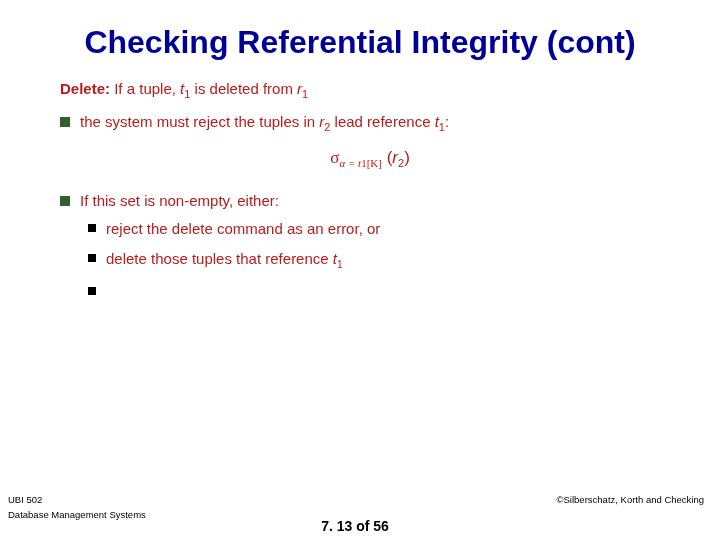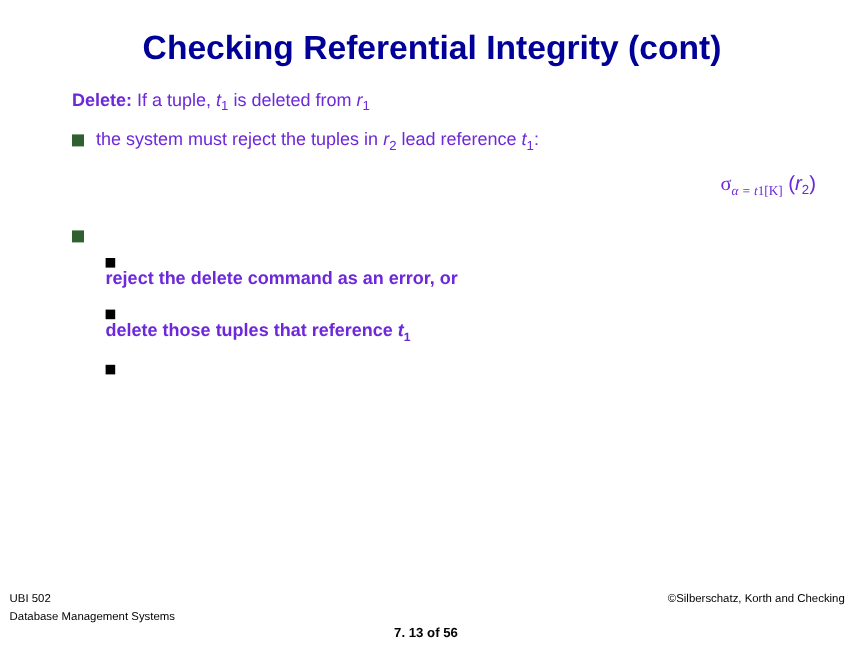--- a/index.html
+++ b/index.html
@@ -6,30 +6,30 @@
   body {
     width: 720px;
     height: 540px;
     background: #ffffff;
     font-family: Arial, Helvetica, sans-serif;
     position: relative;
     overflow: hidden;
   }
   .title {
     color: #000099;
-    font-size: 28px;
+    font-size: 32px;
     font-weight: bold;
     text-align: center;
     padding-top: 24px;
     padding-bottom: 18px;
   }
   .content {
     padding-left: 60px;
     padding-right: 40px;
-    color: #6d28d9;
+    color: #b91c1c;
     font-size: 15px;
     line-height: 1.35;
   }
   .delete-line { margin-bottom: 10px; }
   .bold { font-weight: bold; }
   .italic { font-style: italic; }
   .sub { font-size: 11px; vertical-align: sub; position: relative; top: 0px; }
   .subsmall { font-size: 10px; vertical-align: sub; }
   .bullet-row {
     display: flex;
@@ -46,31 +46,31 @@
   }
   .sq2 {
     width: 8px;
     height: 8px;
     background: #000;
     flex-shrink: 0;
     margin-top: 5px;
     margin-right: 10px;
   }
   .formula {
-    text-align: right;
+    text-align: center;
     font-size: 17px;
     margin: 12px 0 20px 0;
   }
   .greek { font-family: 'Times New Roman', serif; }
   .fsub { font-size: 11px; vertical-align: sub; font-style: italic; font-family: 'Times New Roman', serif;}
   .sublist {
     margin-left: 28px;
     margin-top: 8px;
   }
-  .sublist .bullet-row { margin-bottom: 10px; font-weight: bold; flex-direction: column; }
+  .sublist .bullet-row { margin-bottom: 10px; font-weight: normal; }
   .footer {
     position: absolute;
     bottom: 0;
     left: 0;
     right: 10px;
     font-size: 9.5px;
     color: #000;
   }
   .footer-top {
     display: flex;
@@ -81,21 +81,21 @@
     display: flex;
     justify-content: space-between;
     padding: 0 6px 20px 8px;
   }
   .footer-center {
     position: absolute;
     bottom: 6px;
     left: 0;
     right: 0;
     text-align: center;
-    font-size: 11px;
+    font-size: 14px;
     font-weight: bold;
   }
 </style>
 </head>
 <body>
 
 <div class="title">Checking Referential Integrity (cont)</div>
 
 <div class="content">
 
@@ -111,20 +111,21 @@
     </div>
   </div>
 
   <div class="formula">
     <span class="greek">σ</span><span class="fsub"><span class="greek">α</span><span> = </span><span>t</span><span style="font-style:normal">1</span><span style="font-style:normal">[K]</span></span>
     (<span class="italic">r</span><span class="sub">2</span>)
   </div>
 
   <div class="bullet-row">
     <div class="sq"></div>
+    <div>If this set is non-empty, either:</div>
   </div>
 
   <div class="sublist">
     <div class="bullet-row">
       <div class="sq2"></div>
       <div>reject the delete command as an error, or</div>
     </div>
     <div class="bullet-row">
       <div class="sq2"></div>
       <div>

